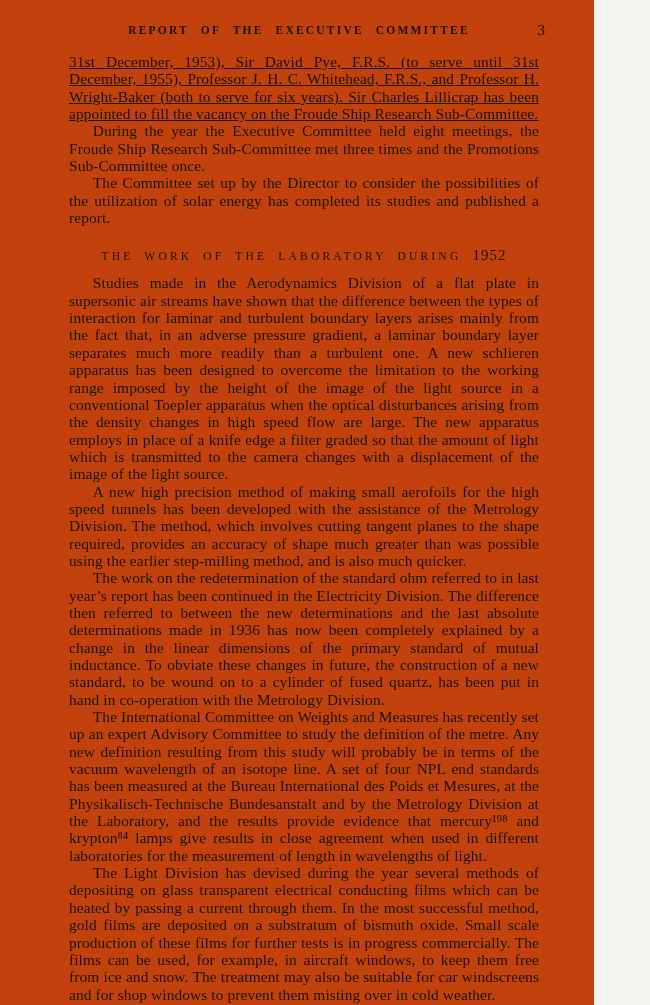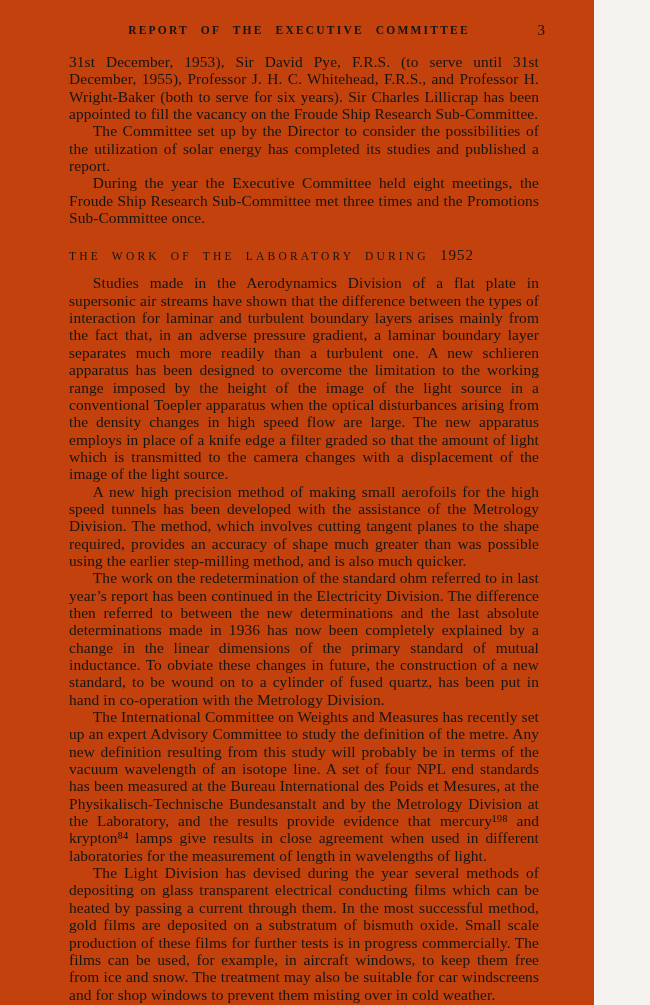--- a/index.html
+++ b/index.html
@@ -44,23 +44,25 @@
   .body-text p {
     margin: 0;
     font-size: 15.4px;
     line-height: 17.35px;
     text-align: justify;
     text-indent: 1.55em;
     letter-spacing: 0.1px;
   }
   .body-text p.continuation {
     text-indent: 0;
+    text-decoration: underline;
   }
   .section-heading {
     margin: 21px 0 10px 0;
+    text-align: center;
     font-weight: normal;
     font-size: 11.5px;
     letter-spacing: 3.2px;
     word-spacing: 5px;
     white-space: nowrap;
   }
   .section-heading .heading-year {
     font-size: 15px;
     letter-spacing: 1px;
   }
@@ -72,23 +74,23 @@
 
   <div class="running-header">
     <span class="header-title">REPORT OF THE EXECUTIVE COMMITTEE</span>
     <span class="page-number">3</span>
   </div>
 
   <div class="body-text">
 
     <p class="continuation">31st December, 1953), Sir David Pye, F.R.S. (to serve until 31st December, 1955), Professor J. H. C. Whitehead, F.R.S., and Professor H. Wright-Baker (both to serve for six years).  Sir Charles Lillicrap has been appointed to fill the vacancy on the Froude Ship Research Sub-Committee.</p>
 
+    <p>During the year the Executive Committee held eight meetings, the Froude Ship Research Sub-Committee met three times and the Promotions Sub-Committee once.</p>
+
     <p>The Committee set up by the Director to consider the possibilities of the utilization of solar energy has completed its studies and published a report.</p>
-
-    <p>During the year the Executive Committee held eight meetings, the Froude Ship Research Sub-Committee met three times and the Promotions Sub-Committee once.</p>
 
     <h2 class="section-heading">
       <span>THE WORK OF THE LABORATORY DURING</span>
       <span class="heading-year">1952</span>
     </h2>
 
 
     <p>Studies made in the Aerodynamics Division of a flat plate in supersonic air streams have shown that the difference between the types of interaction for laminar and turbulent boundary layers arises mainly from the fact that, in an adverse pressure gradient, a laminar boundary layer separates much more readily than a turbulent one.  A new schlieren apparatus has been designed to overcome the limitation to the working range imposed by the height of the image of the light source in a conventional Toepler apparatus when the optical disturbances arising from the density changes in high speed flow are large.  The new apparatus employs in place of a knife edge a filter graded so that the amount of light which is transmitted to the camera changes with a displacement of the image of the light source.</p>
 
     <p>A new high precision method of making small aerofoils for the high speed tunnels has been developed with the assistance of the Metrology Division.  The method, which involves cutting tangent planes to the shape required, provides an accuracy of shape much greater than was possible using the earlier step-milling method, and is also much quicker.</p>

